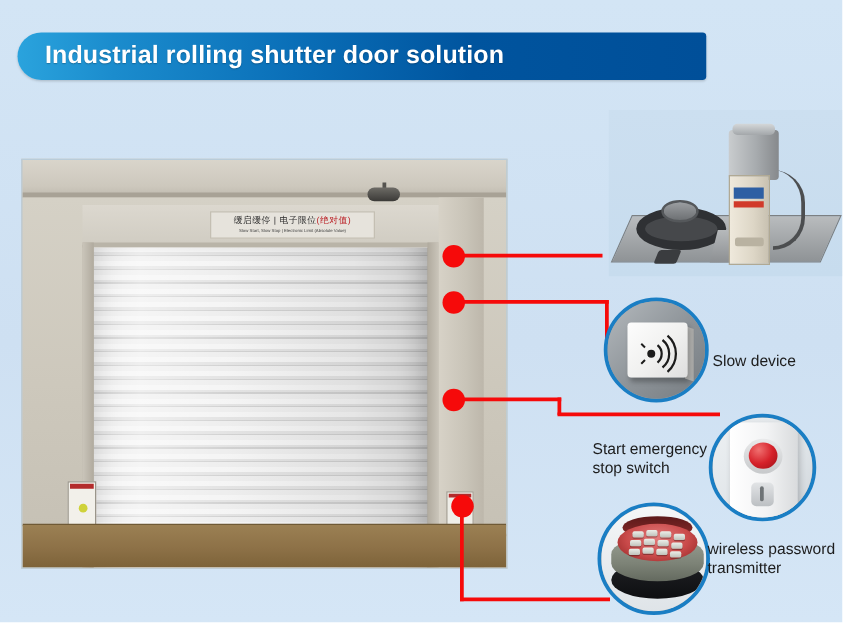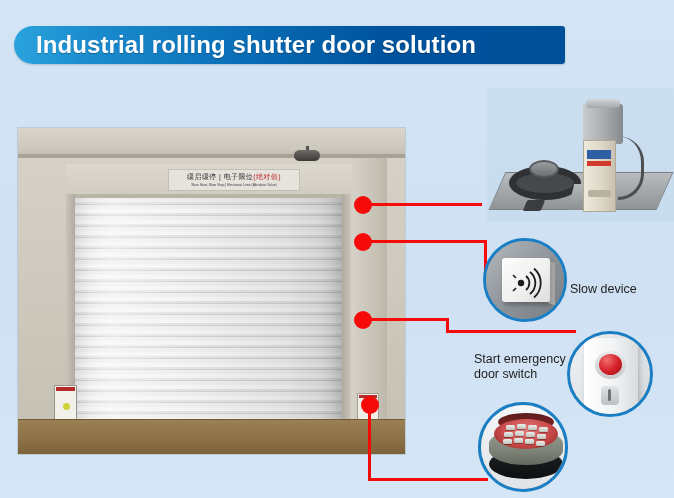--- a/index.html
+++ b/index.html
@@ -29,21 +29,21 @@
     background: linear-gradient(90deg, #2aa3dd 0%, #1b8ccd 14%, #0a6fb8 40%, #00549e 66%, #004f99 100%);
     box-shadow: 0 1px 2px rgba(0,0,0,0.18);
     box-sizing: border-box;
   }
   #title-banner-text {
     position: absolute;
     left: 22px;
     top: 50%;
     transform: translateY(-50%);
     color: #ffffff;
-    font-size: 24px;
+    font-size: 20px;
     font-weight: bold;
     letter-spacing: 0.1px;
     white-space: nowrap;
     text-shadow: 0 1px 1px rgba(0,0,0,0.25);
   }
 
   
   #door-photo {
     position: absolute;
     left: 17px;
@@ -480,21 +480,21 @@
     <div id="stop-bg"></div>
     <div id="stop-plate"></div>
     <div id="stop-btn-ring"></div>
     <div id="stop-btn"></div>
     <div id="stop-key"></div>
     <div id="stop-key-slot"></div>
   </div>
 
   <div class="callout-label" style="left:474px; top:352px;">
     <div>Start emergency</div>
-    <div>door switch</div>
+    <div>stop switch</div>
   </div>
 
   <div class="dot" style="left:361px; top:396px; width:18px; height:18px;"></div>
   <div class="lead" style="left:368px; top:410px; width:3px; height:71px;"></div>
   <div class="lead" style="left:368px; top:478px; width:120px; height:3px;"></div>
 
   <div class="circle-shot" style="left:478px; top:402px; width:90px; height:90px;">
     <div id="tx-bg"></div>
     <div id="tx-base"></div>
     <div id="tx-body"></div>
@@ -507,14 +507,18 @@
     <div class="tx-key" style="left:23px; top:27px;"></div>
     <div class="tx-key" style="left:34px; top:26px;"></div>
     <div class="tx-key" style="left:45px; top:27px;"></div>
     <div class="tx-key" style="left:56px; top:29px;"></div>
     <div class="tx-key" style="left:22px; top:34px;"></div>
     <div class="tx-key" style="left:33px; top:33px;"></div>
     <div class="tx-key" style="left:44px; top:34px;"></div>
     <div class="tx-key" style="left:55px; top:36px;"></div>
   </div>
 
+  <div class="callout-label" style="left:566px; top:432px;">
+    <div>wireless password</div>
+    <div>transmitter</div>
+  </div>
 
 </div>
 
 </body></html>

